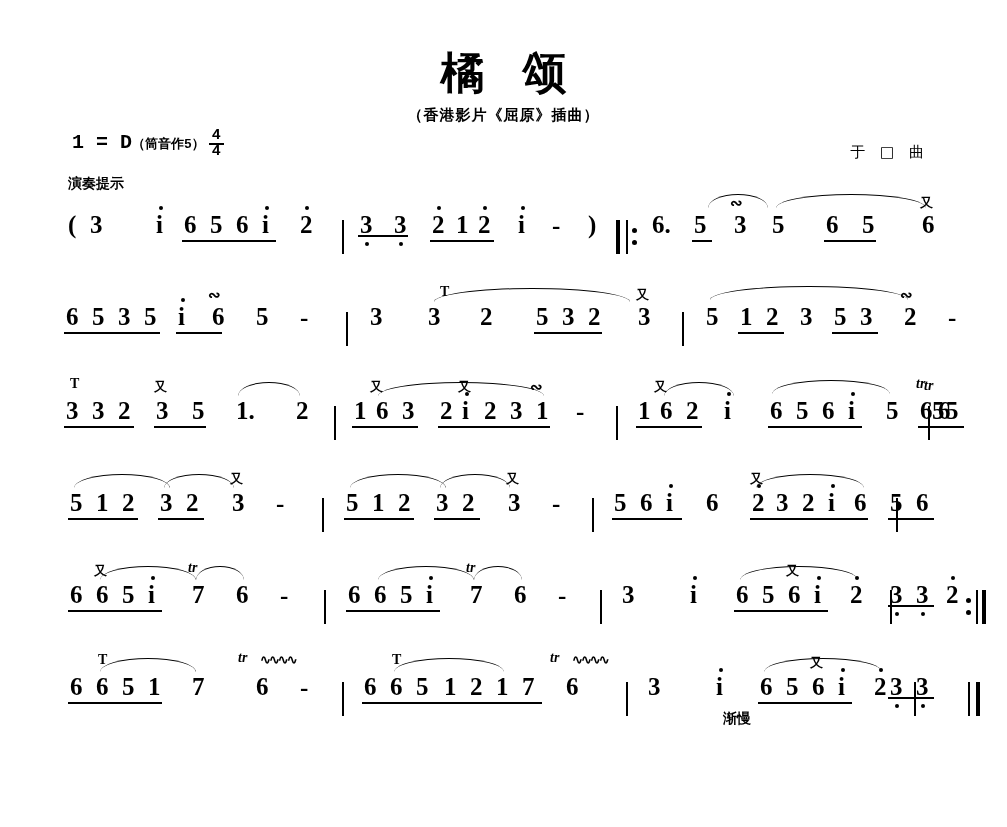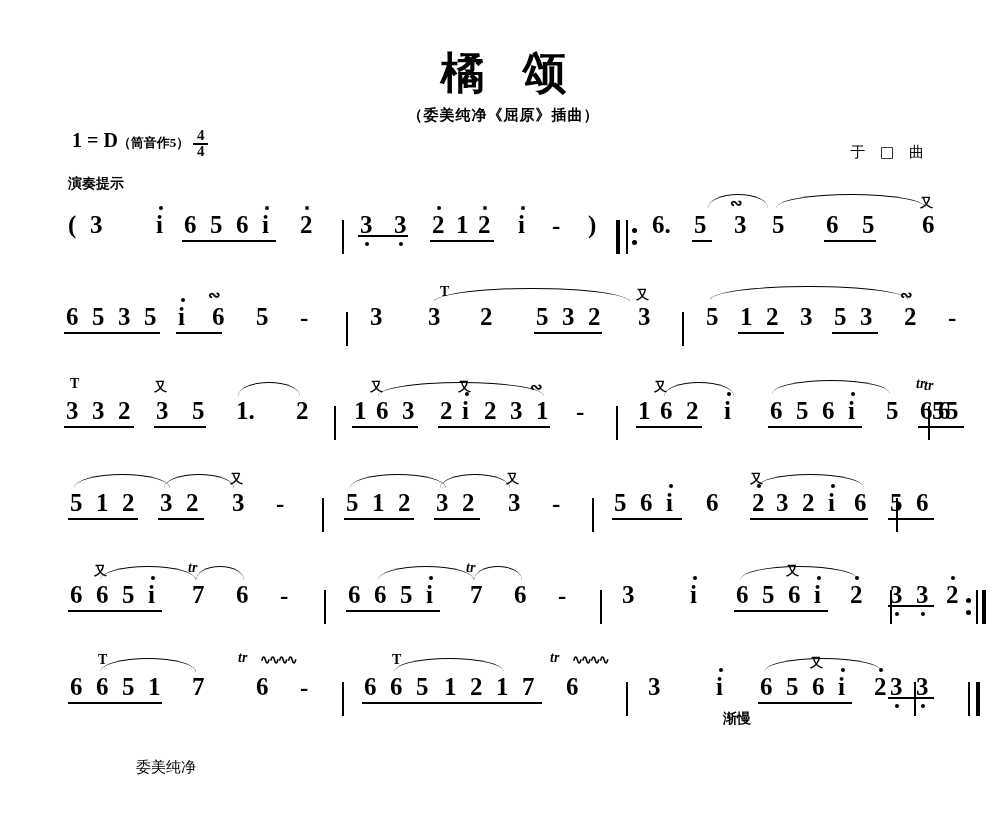--- a/index.html
+++ b/index.html
@@ -42,21 +42,21 @@
     text-align: center;
     font-family: "DejaVu Sans", sans-serif;
     font-weight: bold;
     font-size: 15px;
     letter-spacing: 1px;
   }
   .keysig {
     position: absolute;
     top: 128px;
     left: 72px;
-    font-family: Liberation Serif, serif;
+    font-family: Liberation Mono, monospace;
     font-weight: bold;
     font-size: 20px;
     white-space: nowrap;
   }
   .keysig .paren {
     font-size: 13px;
     font-weight: bold;
   }
   .meter {
     display: inline-block;
@@ -207,21 +207,21 @@
   .footer .ln2 {
     margin-left: 68px;
   }
 </style>
 </head>
 <body>
 
 <div class="sheet">
 
   <div class="title">橘颂</div>
-  <div class="subtitle">（委美纯净《屈原》插曲）</div>
+  <div class="subtitle">（香港影片《屈原》插曲）</div>
 
   <div class="keysig">
     <span>1 = D</span><span class="paren">（筒音作5）</span><span class="meter"><span>4</span><span class="bar"></span><span>4</span></span>
   </div>
 
   <div class="composer">于 □ 曲</div>
 
   <div class="tempo-mark tempo-1">演奏提示</div>
   <div class="tempo-mark tempo-2">渐慢</div>
 
@@ -612,16 +612,15 @@
   </div>
 
   <div class="line" style="top:566px;left:0;width:1007px;">
     <div class="notes">
       <span class="n" style="left:946px;top:2px;">2</span>
       <span class="dotup" style="left:951px;top:-4px;"></span>
     </div>
   </div>
 
   <div class="footer">
-    <div class="ln2">委美纯净</div>
   </div>
 
 </div>
 
 </body></html>

